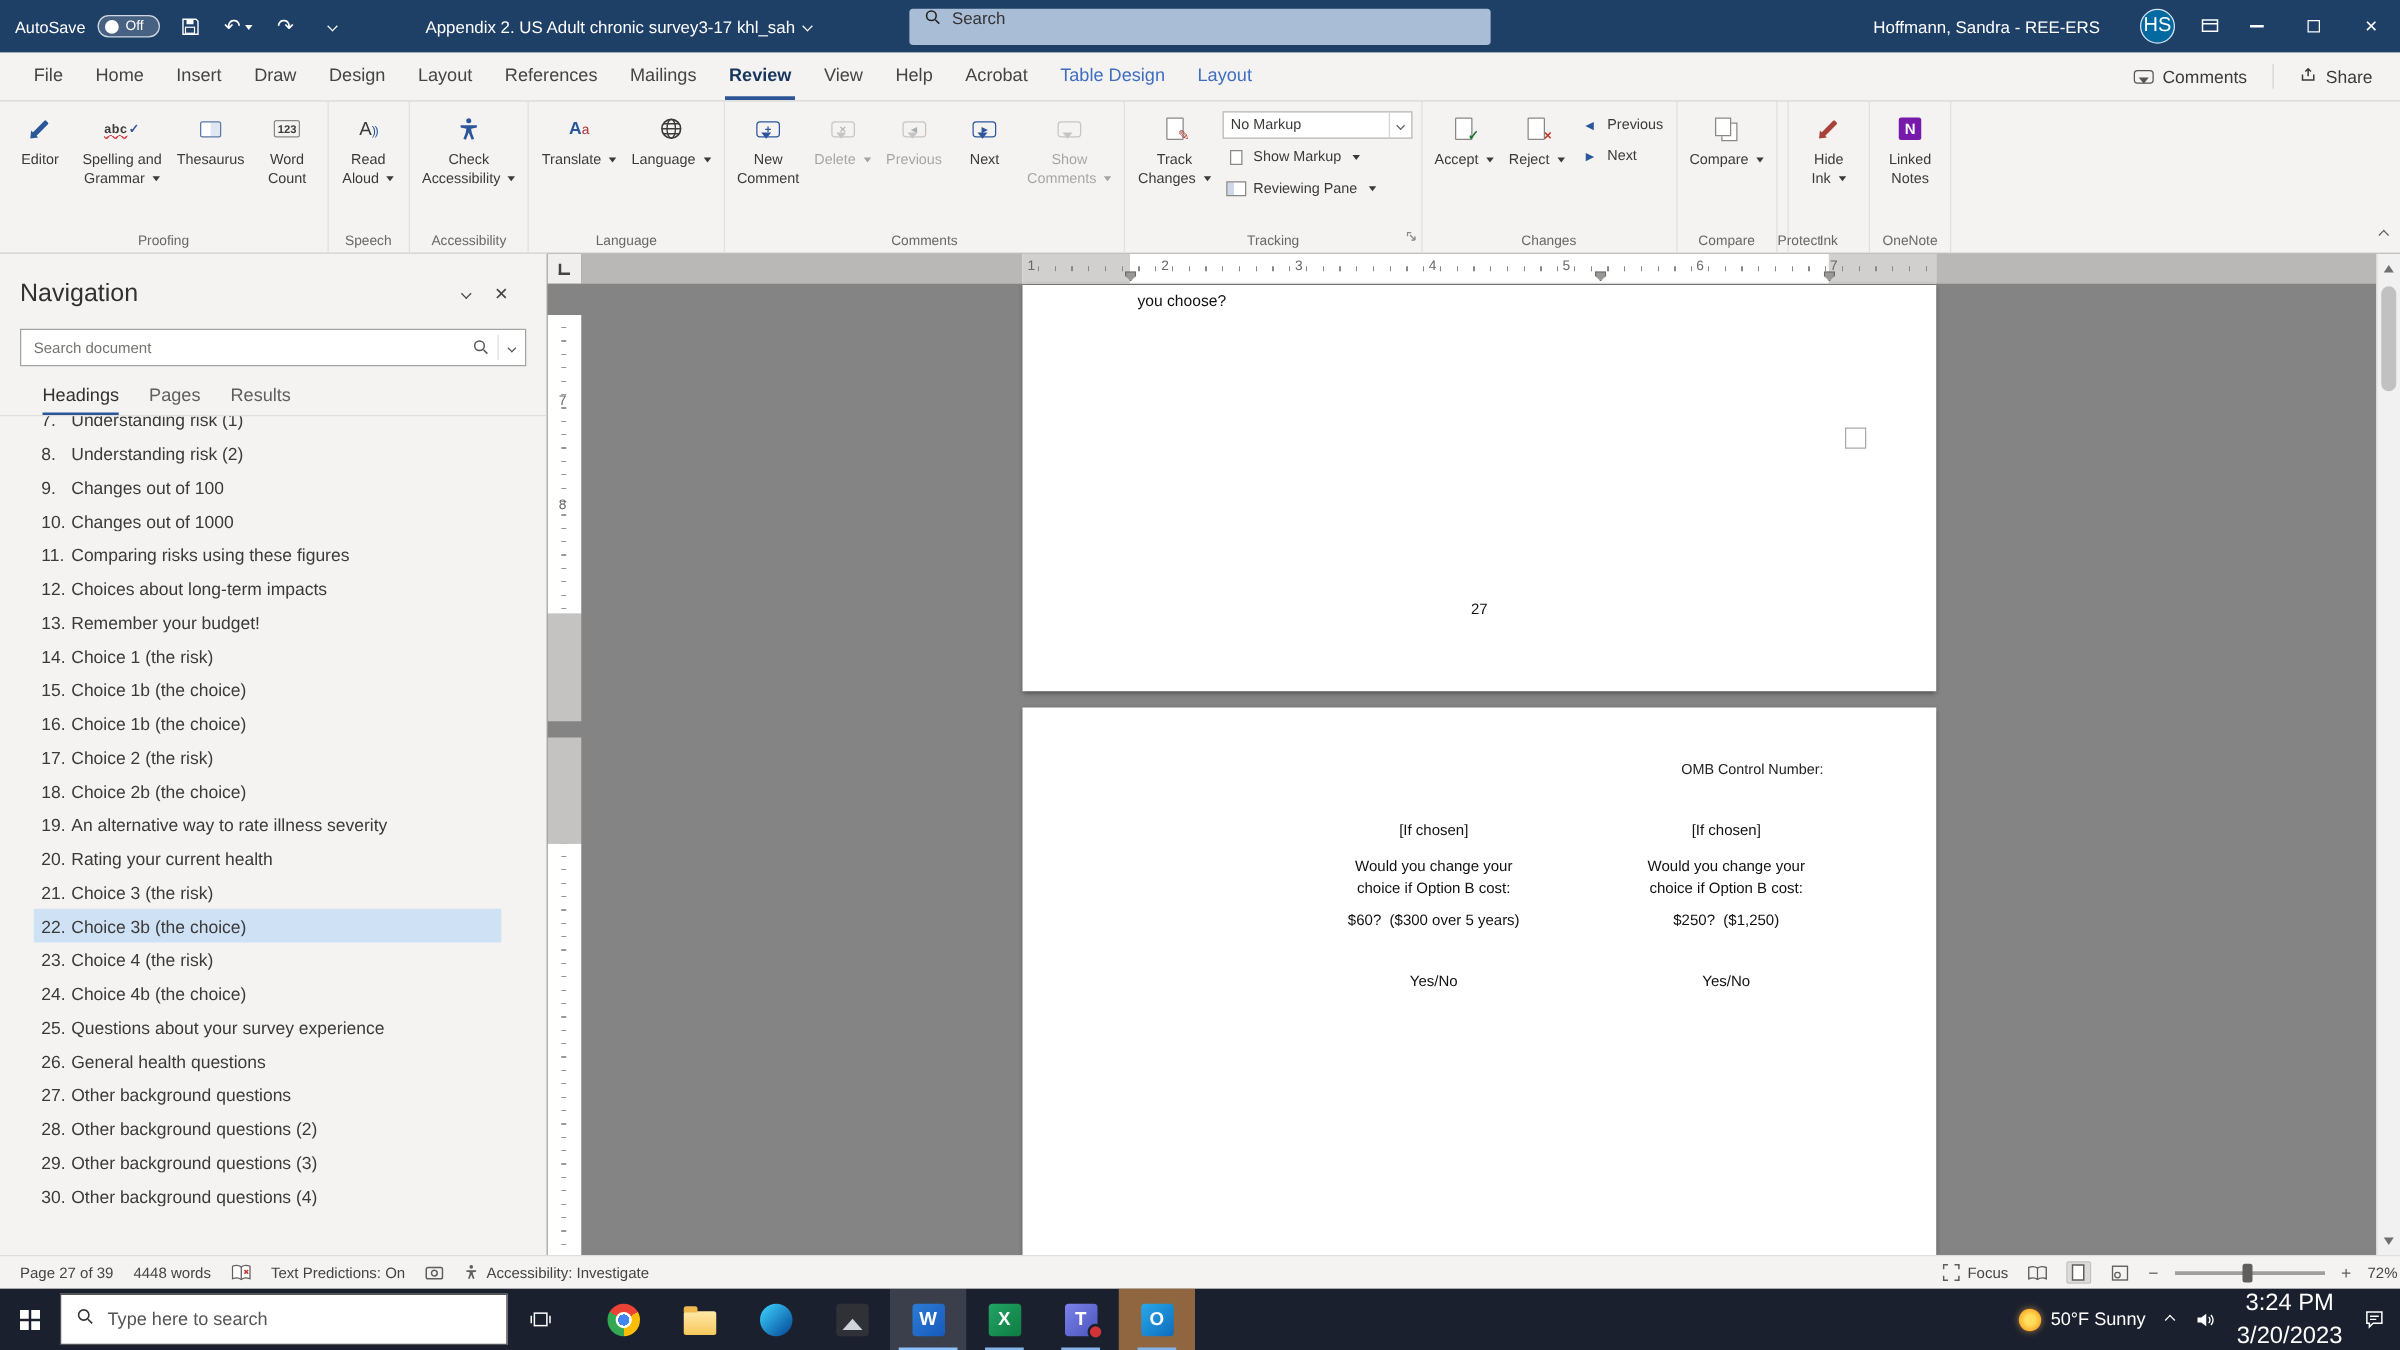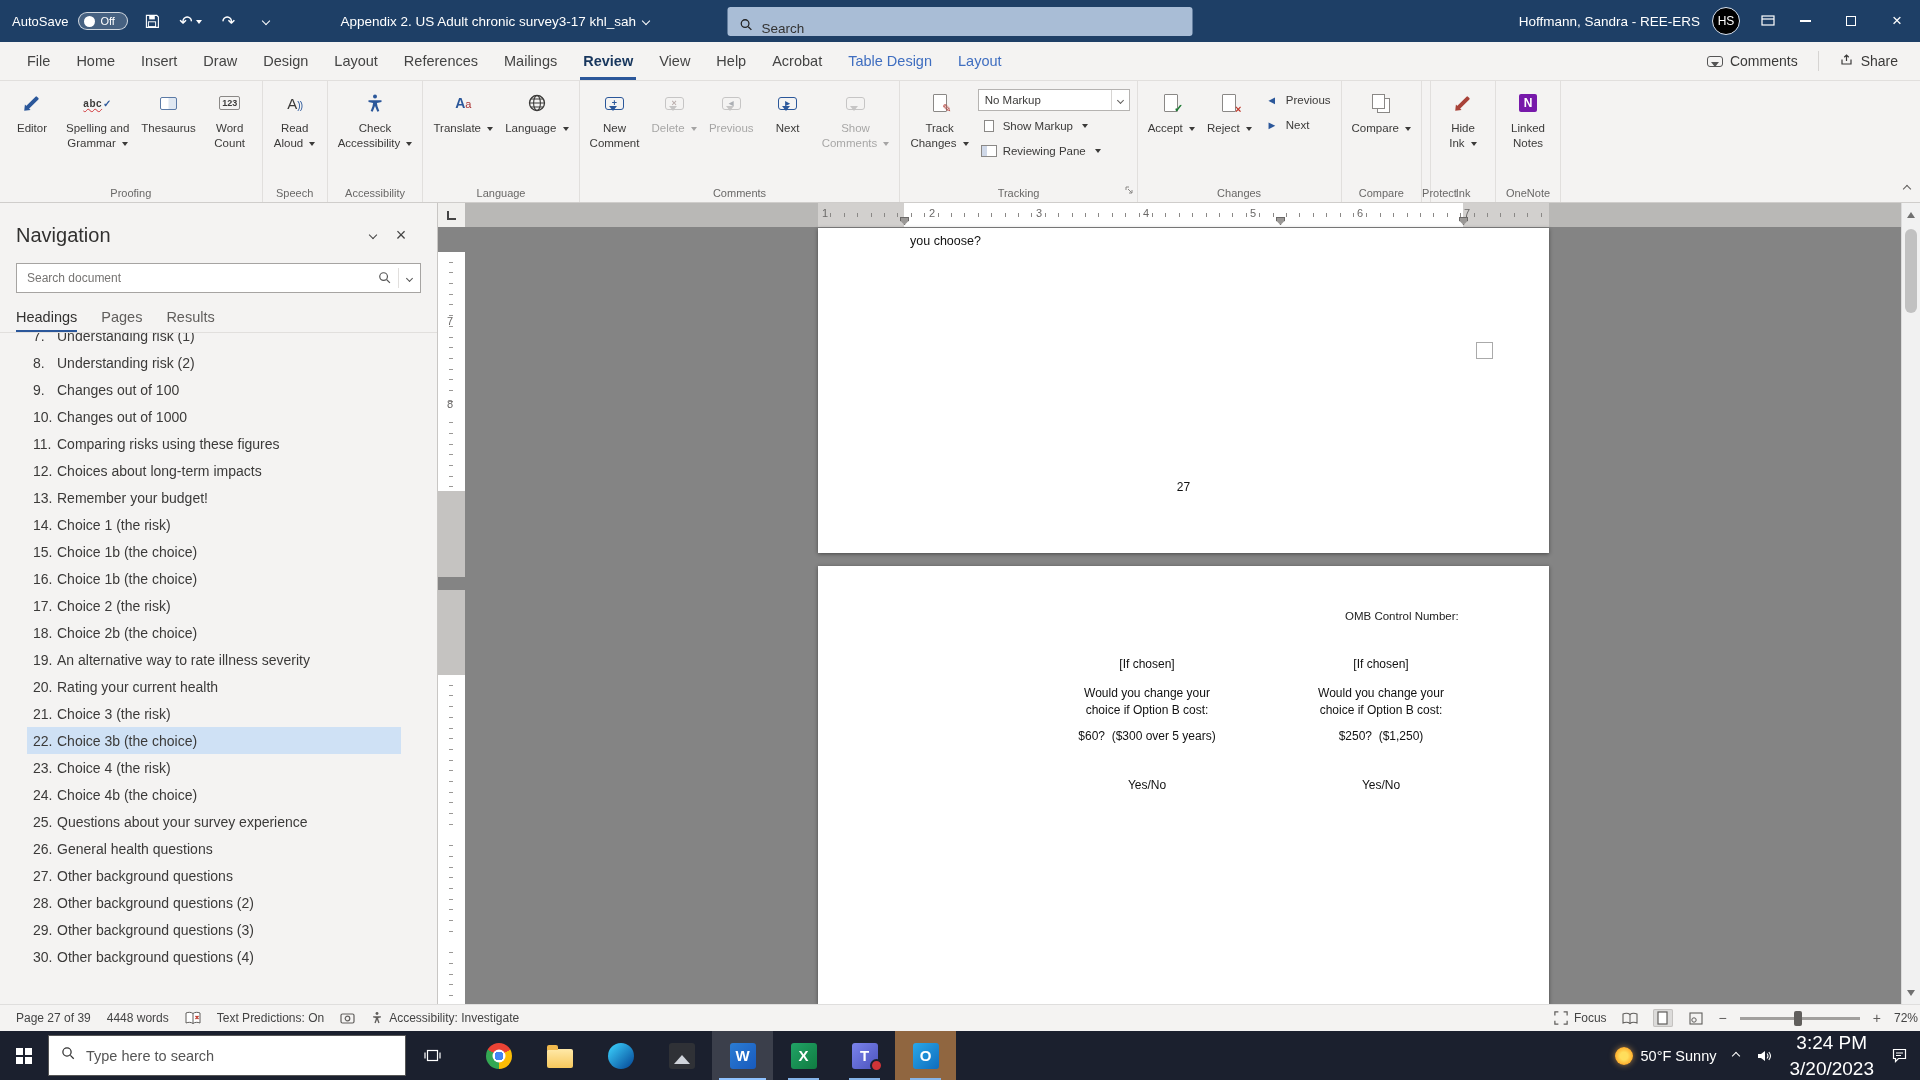--- a/index.html
+++ b/index.html
@@ -8,26 +8,26 @@
 
   
   .titlebar { position:absolute; top:0; left:0; right:0; height:42px; background:#1e3f66; display:flex; align-items:center; color:#fff; }
   .tb-left { display:flex; align-items:center; gap:10px; padding-left:12px; }
   .tb-autosave { font-size:13px; }
   .tb-toggle { width:50px; height:18px; border-radius:9px; background:rgba(255,255,255,.18); border:1px solid rgba(255,255,255,.75); display:flex; align-items:center; gap:5px; padding:0 5px; cursor:default; }
   .tb-knob { width:11px; height:11px; border-radius:50%; background:#fff; }
   .tb-off { font-size:11px; color:#fff; }
   .tb-ic { width:28px; height:28px; display:flex; align-items:center; justify-content:center; font-size:16px; color:#fff; }
   .tb-title { margin-left:60px; font-size:13.5px; display:flex; align-items:center; gap:7px; white-space:nowrap; }
-  .tb-search { position:absolute; left:50%; transform:translateX(-50%); width:465px; height:29px; background:#a9bdd6; border-radius:3px; display:flex; align-items:flex-end; gap:8px; padding:0 12px; color:#1b1b1b; }
+  .tb-search { position:absolute; left:50%; transform:translateX(-50%); width:465px; height:29px; background:#a9bdd6; border-radius:3px; display:flex; align-items:flex-start; gap:8px; padding:0 12px; color:#1b1b1b; }
   .tb-search input { border:none; outline:none; background:transparent; font-size:13.5px; color:#1b1b1b; width:100%; font-family:inherit; }
   .tb-search input::placeholder { color:#333; opacity:1; }
   .tb-right { margin-left:auto; display:flex; align-items:center; height:100%; }
   .tb-user { font-size:13.5px; margin-right:12px; white-space:nowrap; }
-  .tb-avatar { width:28px; height:28px; border-radius:50%; background:#000000; border:1.5px solid #d9e4f2; color:#fff; font-size:12px; display:flex; align-items:center; justify-content:center; margin-right:14px; }
+  .tb-avatar { width:28px; height:28px; border-radius:50%; background:#0369a1; border:1.5px solid #d9e4f2; color:#fff; font-size:16px; display:flex; align-items:center; justify-content:center; margin-right:14px;margin-left:20px; }
   .tb-win { width:46px; height:100%; display:flex; align-items:center; justify-content:center; font-size:17px; }
   .tb-minline { width:11px; height:1.5px; background:#fff; display:inline-block; }
   .tb-maxbox { width:10px; height:10px; border:1.3px solid #fff; display:inline-block; }
   .dd-caret { display:inline-block; width:0; height:0; border:3.5px solid transparent; border-top:4px solid currentColor; margin-left:3px; position:relative; top:2px; }
   .chev { display:inline-block; width:6px; height:6px; border-right:1.5px solid currentColor; border-bottom:1.5px solid currentColor; }
   .chev.down { transform:rotate(45deg); }
   .chev.up { transform:rotate(-135deg); }
 
   
   .tabsrow { position:absolute; top:42px; left:0; right:0; height:39px; background:#f4f3f2; border-bottom:1px solid #e1dfdd; display:flex; align-items:center; padding-left:14px; }
@@ -93,21 +93,21 @@
   .nav-header { display:flex; align-items:center; padding:20px 22px 10px 16px; }
   .nav-title { font-size:20px; color:#323130; flex:1; }
   .nav-hbtn { width:28px; height:24px; display:flex; align-items:center; justify-content:center; color:#444; font-size:18px; }
   .nav-search { margin:6px 16px 0; height:30px; background:#fff; border:1px solid #a6a4a2; display:flex; align-items:center; }
   .nav-search input { flex:1; border:none; outline:none; font-size:12px; color:#3b3a39; padding:0 10px; font-family:inherit; background:transparent; }
   .nav-search input::placeholder { color:#767472; opacity:1; }
   .nav-search-ic { width:26px; display:flex; justify-content:center; color:#555; }
   .nav-search-dd { width:22px; display:flex; justify-content:center; color:#555; border-left:1px solid #e1dfdd; height:20px; align-items:center; }
   .nav-tabs { display:flex; gap:24px; padding:16px 16px 0; border-bottom:1px solid #e1dfdd; }
   .nav-tab { font-size:14.5px; color:#605e5c; padding-bottom:7px; position:relative; }
-  .nav-tab.active { color:#323130; }
+  .nav-tab.active { color:#323130;margin-left:18px; }
   .nav-tab.active::after { content:''; position:absolute; left:0; right:0; bottom:0; height:2.5px; background:#2b579a; }
   .nav-list { flex:1; overflow:hidden; padding:0 36px 0 27px; }
   .nav-item { height:27px; display:flex; align-items:center; font-size:14px; color:#3b3a39; white-space:nowrap; }
   .nav-item:first-child { margin-top:-11px; }
   .nav-item.selected { background:#cfe1f5; }
   .ni-num { width:30px; flex:0 0 30px; padding-left:6px; }
   .ni-text { overflow:hidden; text-overflow:ellipsis; }
 
   
   .docarea { position:relative; flex:1; height:100%; background:#848484; overflow:hidden; }

